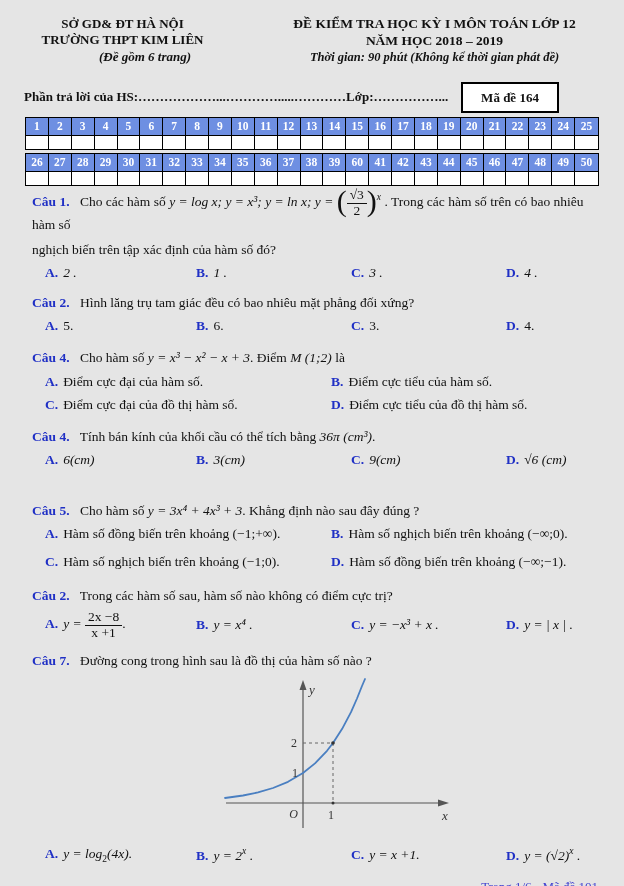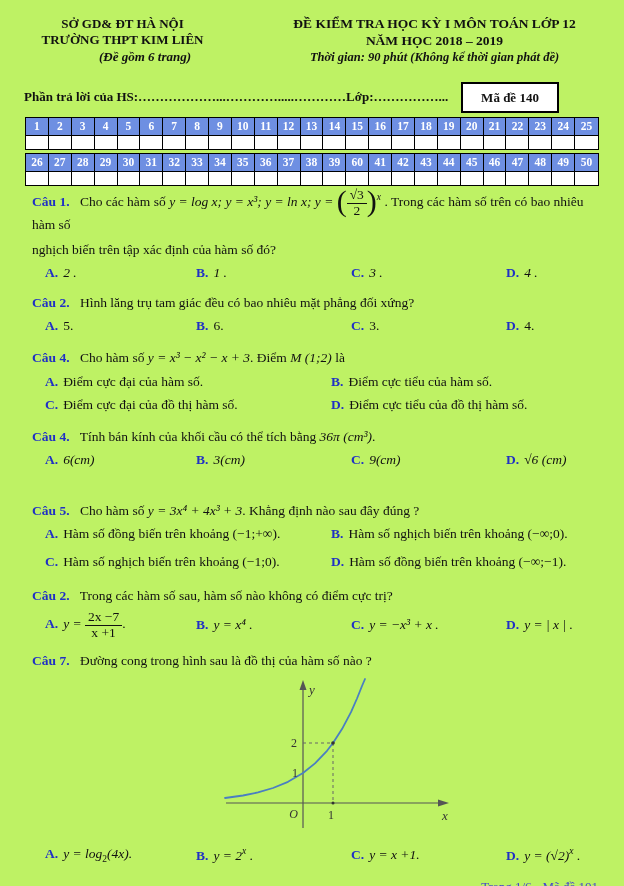--- a/index.html
+++ b/index.html
@@ -1,18 +1,18 @@
 <!DOCTYPE html>
 <html><head>
 <meta charset="utf-8">
 <style>
   html,body { margin:0; padding:0; background:#ffffff; }
   .page {
     position:relative; width:624px; height:886px; overflow:hidden;
-    background:#bef264; color:#111;
+    background:#e5e5e5; color:#111;
     font-family:"Liberation Serif","DejaVu Serif",serif;
     font-size:13.5px;
   }
   
   .header { display:flex; padding-top:16px; }
   .h-left { width:245px; text-align:center; line-height:1.25; }
   .h-left .l1 { font-weight:bold; font-size:13px; }
   .h-left .l2 { font-weight:bold; font-size:13px; }
   .h-left .l3 { font-weight:bold; font-style:italic; font-size:13px;padding-left:45px; }
   .h-right { flex:1; text-align:center; line-height:1.25; }
@@ -78,21 +78,21 @@
     </div>
     <div class="h-right">
       <div class="l1">ĐỀ KIỂM TRA HỌC KỲ I MÔN TOÁN LỚP 12</div>
       <div class="l2">NĂM HỌC 2018 – 2019</div>
       <div class="l3">Thời gian: 90 phút (Không kể thời gian phát đề)</div>
     </div>
   </div>
 
   <div class="ansline"><span>Phần trả lời của HS:</span><span>………………...………….....…………</span><span>Lớp:</span><span>……………...</span></div>
 
-  <div class="examcode">Mã đề 140</div>
+  <div class="examcode">Mã đề 164</div>
 
   <div class="sheet">
     <div class="atable">
       <div class="trow nrow">
           <div class="cell">1</div>
           <div class="cell">2</div>
           <div class="cell">3</div>
           <div class="cell">4</div>
           <div class="cell">5</div>
           <div class="cell">6</div>
@@ -281,21 +281,21 @@
   </div>
 
   <div class="q" style="margin-top:16px;">
     <div>
       <span class="qlabel">Câu 2.</span>
       <span>Trong các hàm số sau, hàm số nào không có điểm cực trị?</span>
     </div>
     <div class="opts">
       <div class="o1">
         <span class="letter">A.</span><span class="m">y =</span>
-        <span class="ifrac"><span class="fn">2x −7</span><span class="fd">x +1</span></span><span>.</span>
+        <span class="ifrac"><span class="fn">2x −8</span><span class="fd">x +1</span></span><span>.</span>
       </div>
       <div class="o2"><span class="letter">B.</span><span class="m">y = x⁴ .</span></div>
       <div class="o3"><span class="letter">C.</span><span class="m">y = −x³ + x .</span></div>
       <div class="o4"><span class="letter">D.</span><span class="m">y = | x | .</span></div>
     </div>
   </div>
 
   <div class="q">
     <div>
       <span class="qlabel">Câu 7.</span>

